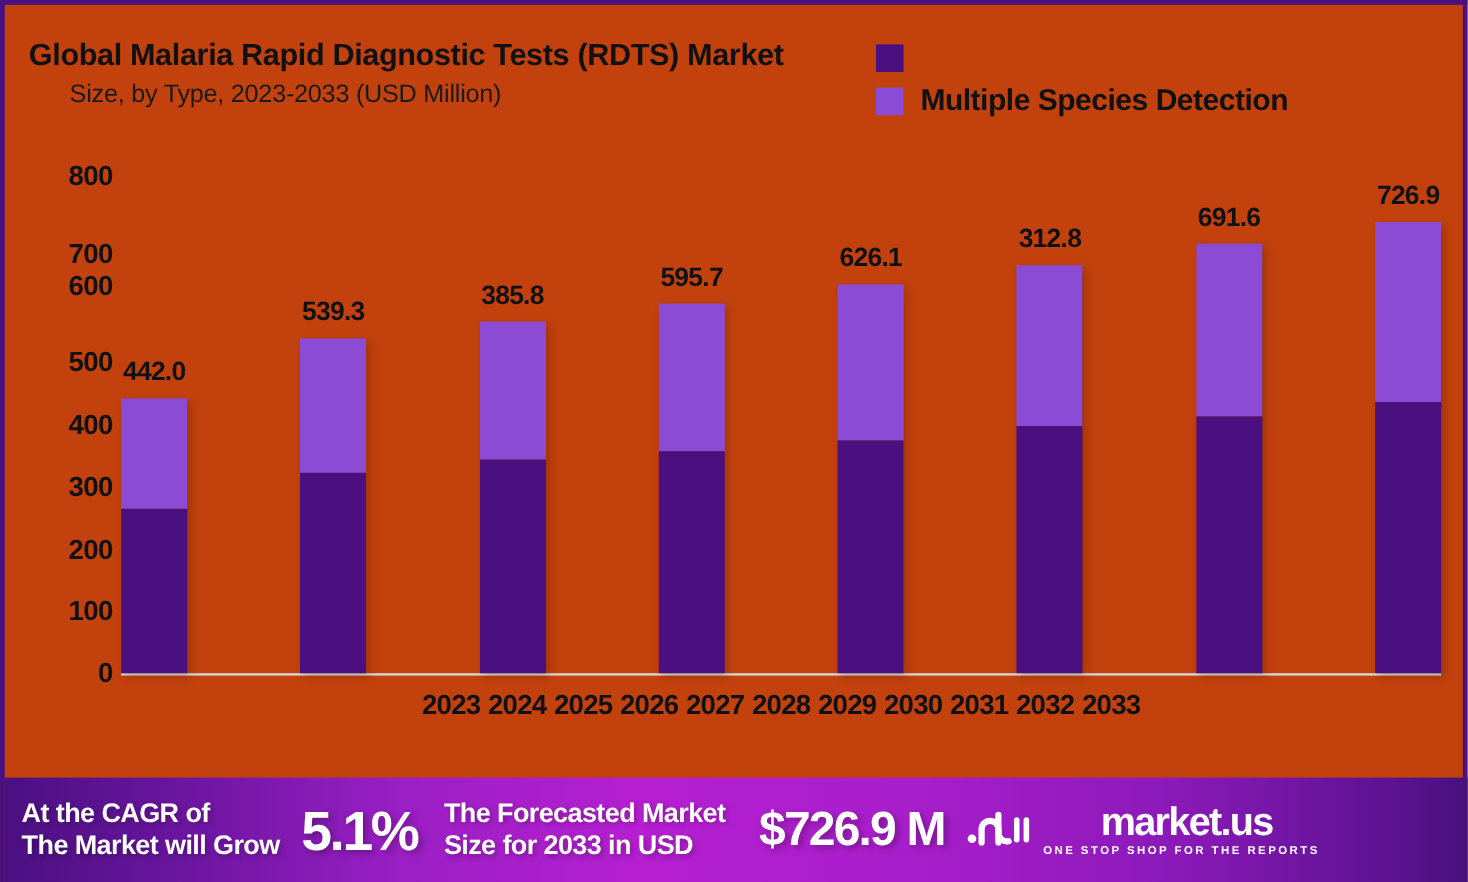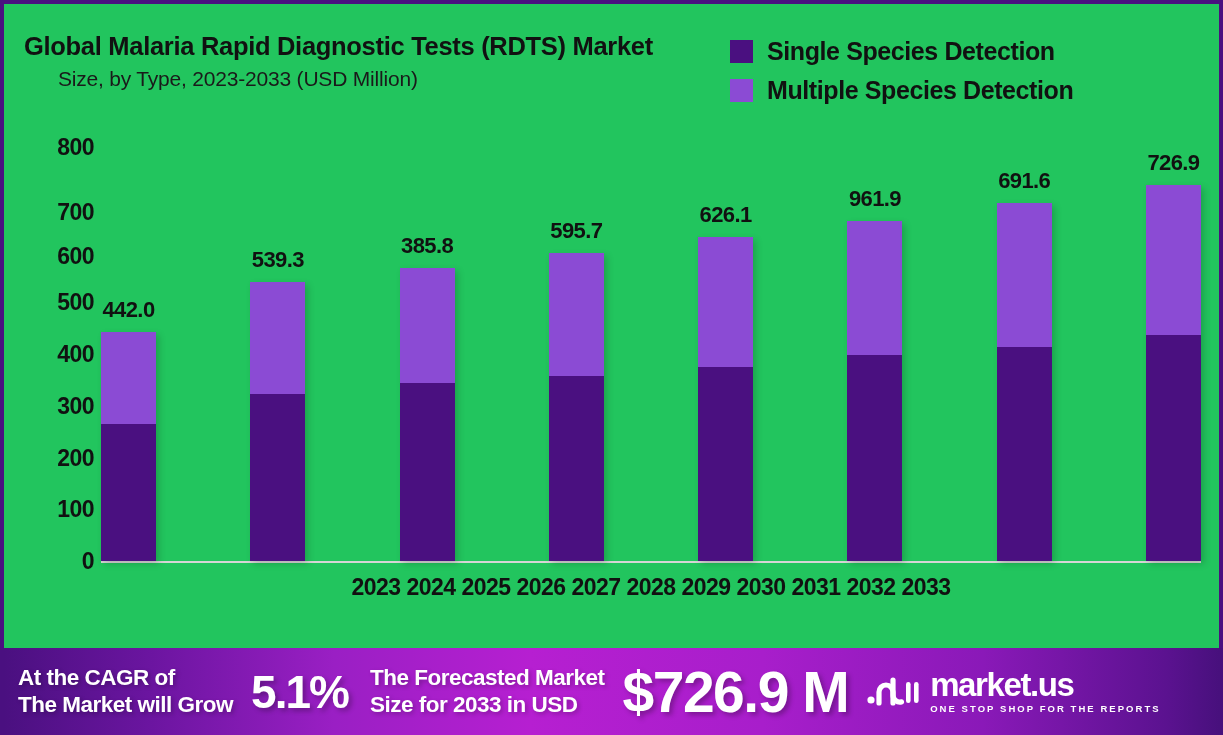--- a/index.html
+++ b/index.html
@@ -5,21 +5,21 @@
   * { margin:0; padding:0; box-sizing:border-box; }
   html, body { width:1223px; height:735px; }
   body {
     font-family:"Liberation Sans", sans-serif;
     background:#ffffff;
     overflow:hidden;
   }
   .page {
     position:relative;
     width:1223px; height:735px;
-    background:#22c55e;
+    background:#c2410c;
     border-top:4px solid #4A1080;
     border-left:4px solid #4A1080;
     border-right:4px solid #4A1080;
   }
 
   
   .header { position:absolute; left:0; top:0; width:1219px; height:118px; }
   .titleblock { position:absolute; left:20px; top:28px; }
   .title {
     font-size:25.5px; font-weight:bold; color:#111; letter-spacing:-0.3px;
@@ -91,66 +91,65 @@
     color:#ffffff; font-weight:bold; line-height:1.18;
     text-shadow:2px 2px 4px rgba(0,0,0,0.25);
   }
   .f-cagr-label { margin-left:14px; font-size:22.5px; letter-spacing:-0.5px; }
   .f-cagr-value {
     margin-left:18px; font-size:46px; letter-spacing:-2px;
     color:#fff; font-weight:bold; text-shadow:3px 3px 5px rgba(0,0,0,0.28);
   }
   .f-fore-label { margin-left:22px; font-size:22.5px; letter-spacing:-0.5px; }
   .f-fore-value {
-    margin-left:18px; font-size:57px; letter-spacing:-1.5px;
+    margin-left:28px; font-size:40px; letter-spacing:-1.5px;
     color:#fff; font-weight:bold; text-shadow:3px 3px 5px rgba(0,0,0,0.28);
   }
   .logo { margin-left:18px; display:flex; align-items:center; }
   .logo-text { margin-left:8px; }
   .logo-word {
     font-size:33px; font-weight:bold; color:#fff;
-    letter-spacing:-1.4px; line-height:0.95;
+    letter-spacing:-1.4px; line-height:0.95;margin-left:48px;
   }
   .logo-tag {
     font-size:9.5px; font-weight:bold; color:#fff;
     letter-spacing:2.05px; margin-top:3px; white-space:nowrap;
   }
 </style>
 </head>
 <body>
 
 <div class="page">
 
   <div class="header">
     <div class="titleblock">
       <div class="title">Global Malaria Rapid Diagnostic Tests (RDTS) Market</div>
       <div class="subtitle">Size, by Type, 2023-2033 (USD Million)</div>
     </div>
 
     <div class="legend">
       <div class="legend-row">
         <span class="legend-swatch" style="background:#4A1080;"></span>
-        <span class="legend-label">Single Species Detection</span>
       </div>
       <div class="legend-row">
         <span class="legend-swatch" style="background:#8B4BD4;"></span>
         <span class="legend-label">Multiple Species Detection</span>
       </div>
     </div>
   </div>
 
   <div class="chart">
     <div class="axis-labels" id="yaxis">
         <div class="ytick" style="top: 439px;">0</div>
         <div class="ytick" style="top: 387.25px;">100</div>
         <div class="ytick" style="top: 335.5px;">200</div>
         <div class="ytick" style="top: 283.75px;">300</div>
         <div class="ytick" style="top: 232px;">400</div>
         <div class="ytick" style="top: 180.25px;">500</div>
-        <div class="ytick" style="top: 134px;">600</div>
+        <div class="ytick" style="top: 116px;">600</div>
         <div class="ytick" style="top: 90px;">700</div>
         <div class="ytick" style="top: 25px; margin-left: 40px;">800</div>
       </div>
     <div class="baseline"></div>
     <div class="bars" id="bars">
         <div class="bar-col">
           <div class="bar-shadow" style="bottom: 0px; height: 228.735px;"></div>
           <div class="bar-value" style="bottom: 237.735px;">442.0</div>
           <div class="seg-top" style="height: 91.5975px; background: rgb(139, 75, 212);"></div>
           <div class="seg-bottom" style="height: 137.137px; background: rgb(74, 16, 128);"></div>
@@ -174,21 +173,21 @@
           <div class="seg-bottom" style="height: 185.265px; background: rgb(74, 16, 128);"></div>
         </div>
         <div class="bar-col">
           <div class="bar-shadow" style="bottom: 0px; height: 324.007px;"></div>
           <div class="bar-value" style="bottom: 333.007px;">626.1</div>
           <div class="seg-top" style="height: 129.944px; background: rgb(139, 75, 212);"></div>
           <div class="seg-bottom" style="height: 194.062px; background: rgb(74, 16, 128);"></div>
         </div>
         <div class="bar-col">
           <div class="bar-shadow" style="bottom: 0px; height: 340.515px;"></div>
-          <div class="bar-value" style="bottom: 349.515px;">961.9</div>
+          <div class="bar-value" style="bottom: 349.515px;">312.8</div>
           <div class="seg-top" style="height: 134.55px; background: rgb(139, 75, 212);"></div>
           <div class="seg-bottom" style="height: 205.965px; background: rgb(74, 16, 128);"></div>
         </div>
         <div class="bar-col">
           <div class="bar-shadow" style="bottom: 0px; height: 357.903px;"></div>
           <div class="bar-value" style="bottom: 366.903px;">691.6</div>
           <div class="seg-top" style="height: 143.658px; background: rgb(139, 75, 212);"></div>
           <div class="seg-bottom" style="height: 214.245px; background: rgb(74, 16, 128);"></div>
         </div>
         <div class="bar-col">

